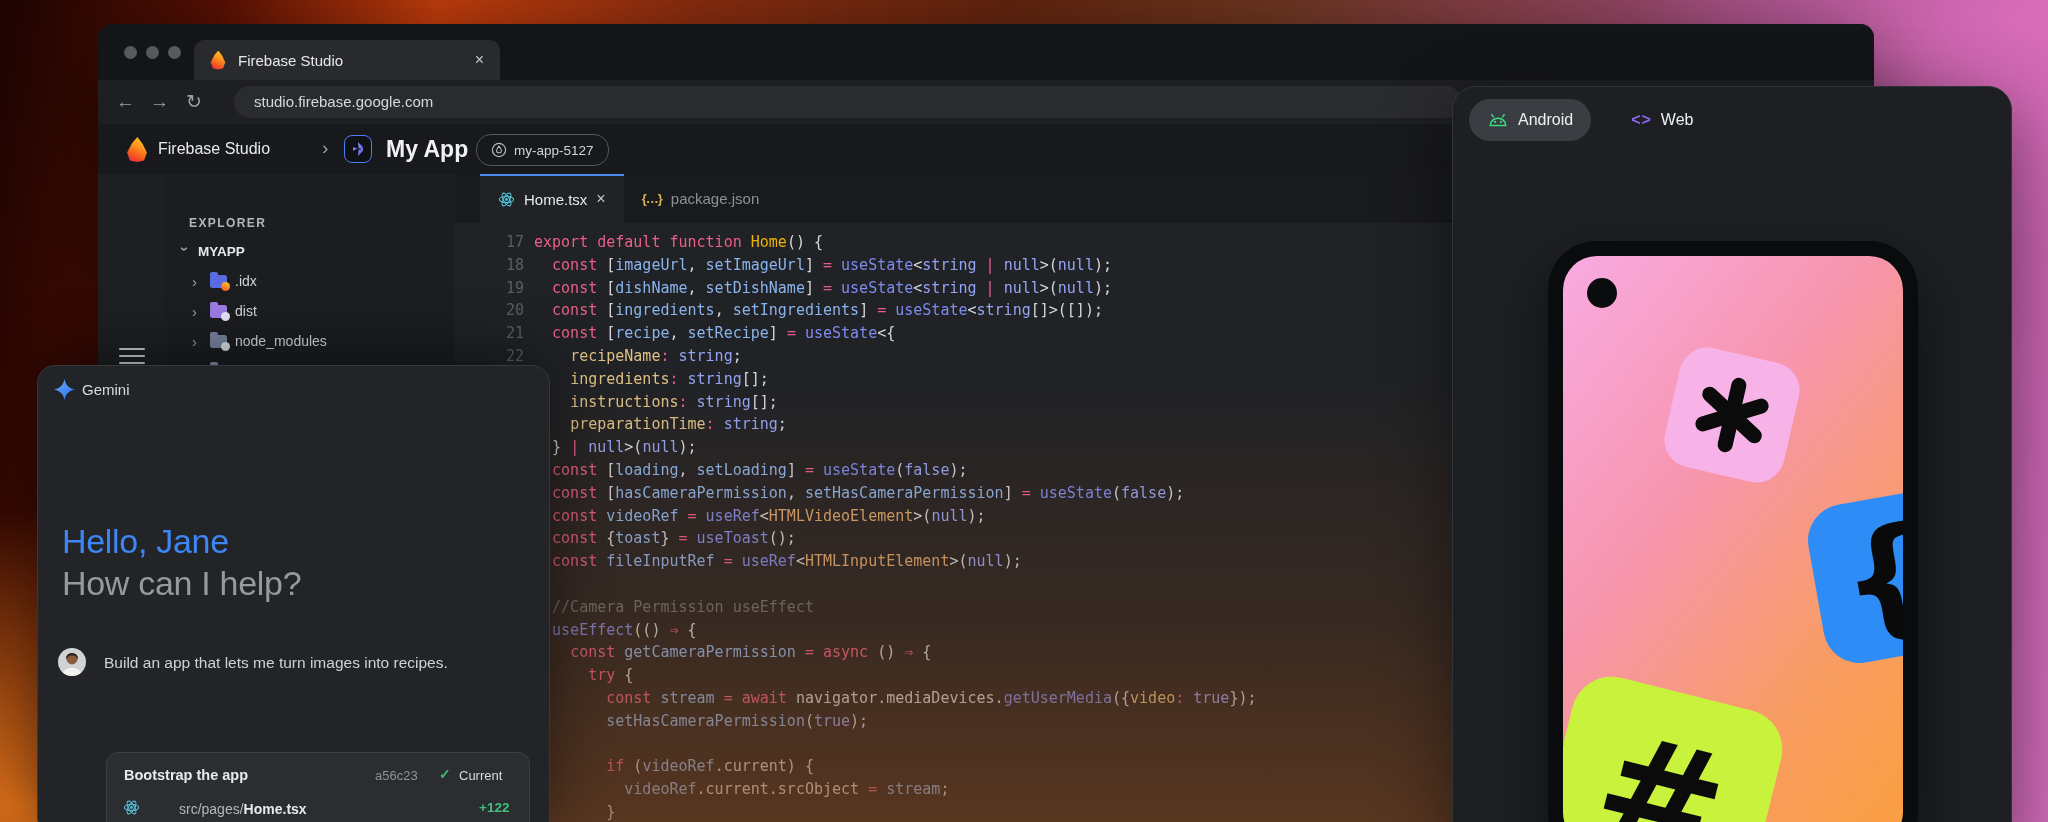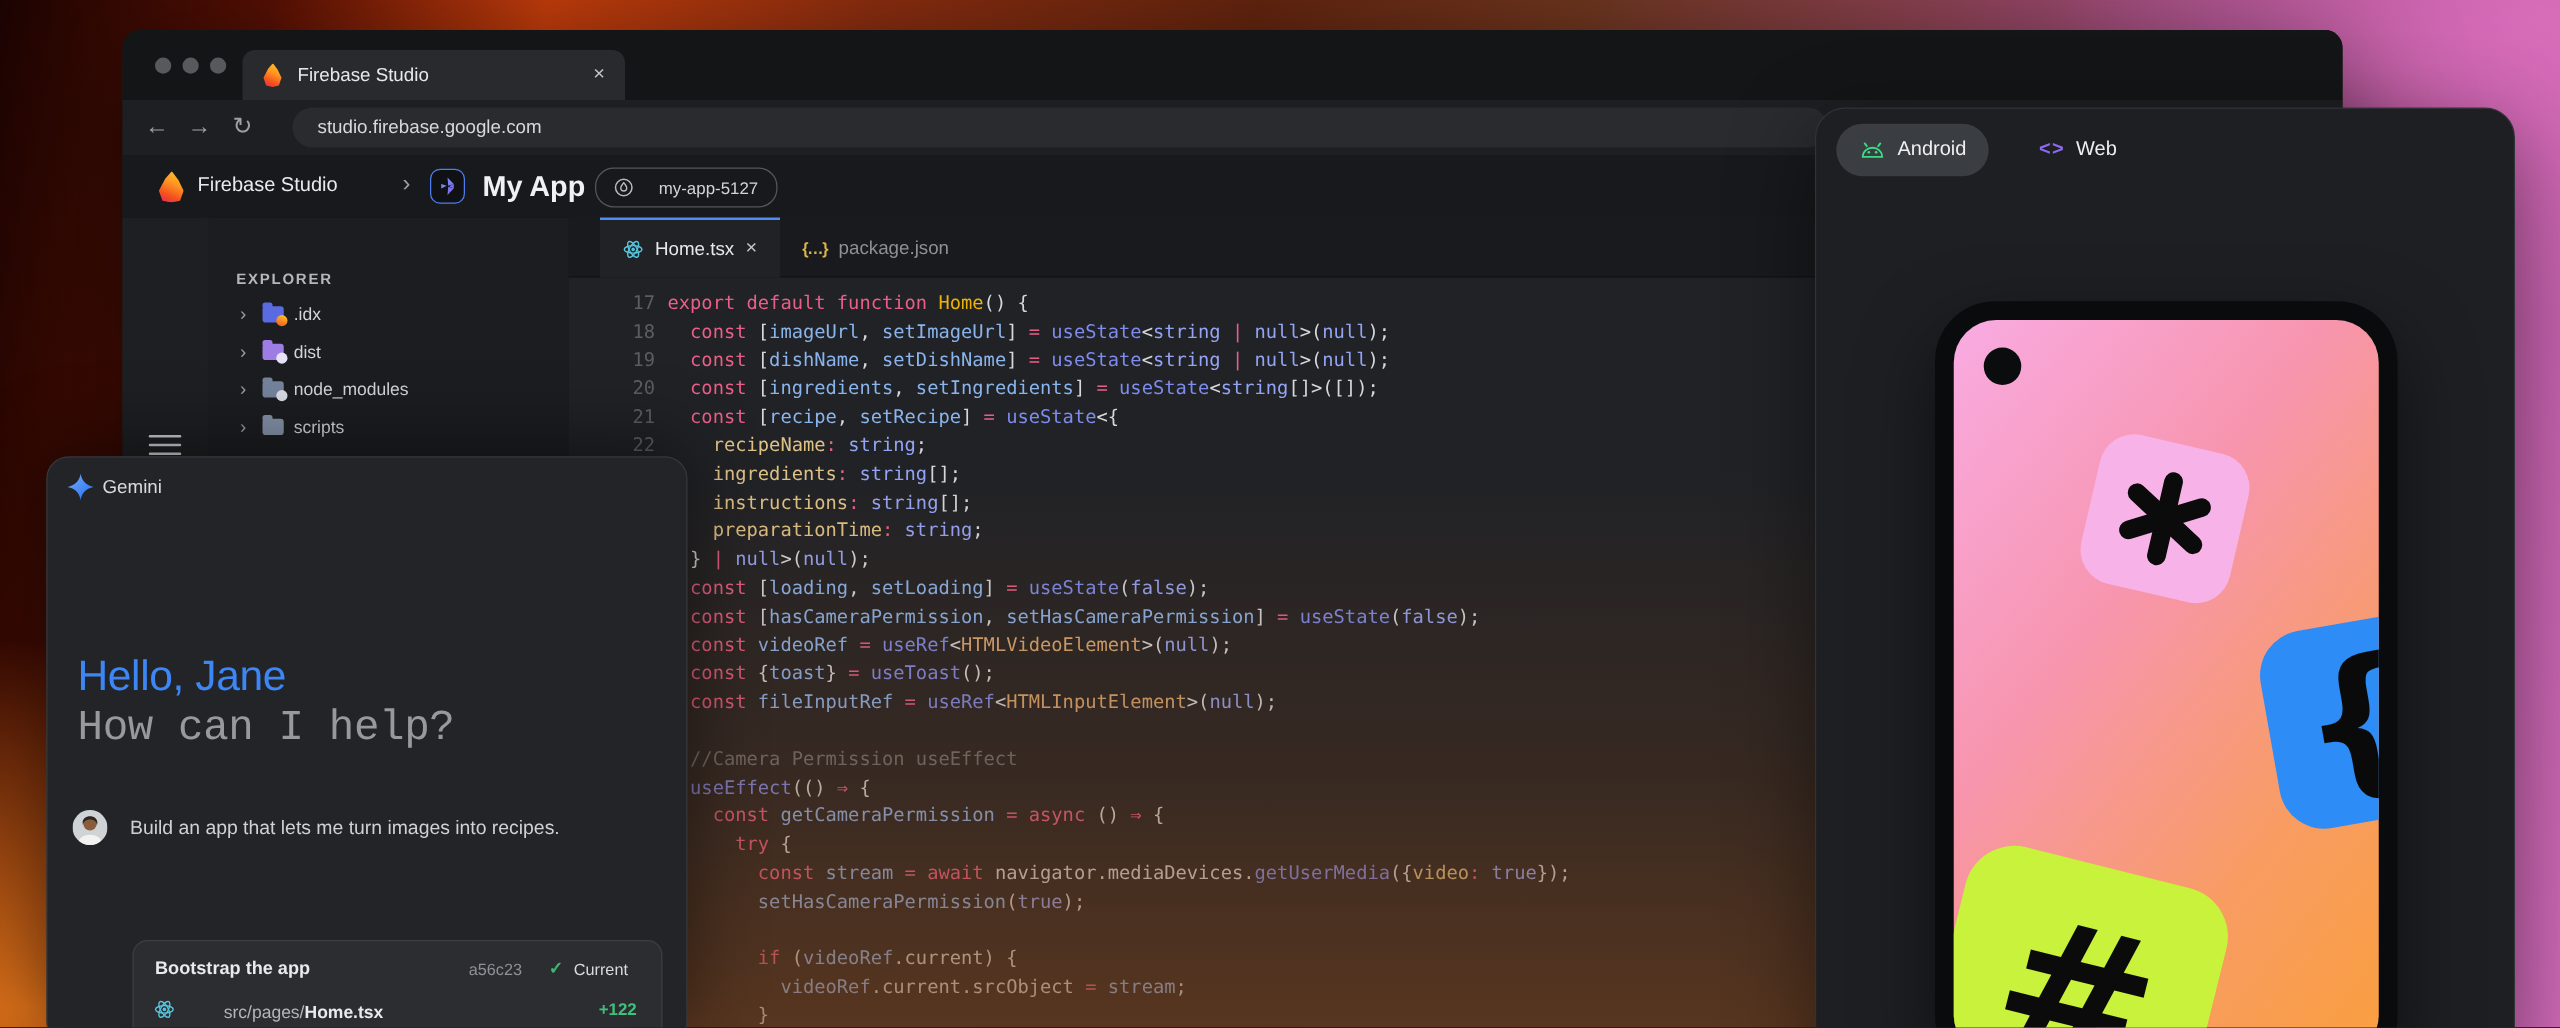--- a/index.html
+++ b/index.html
@@ -29,21 +29,21 @@
   #appheader{left:0;top:100px;width:1776px;height:50px;background:#18191c;border-bottom:1px solid #0c0d0e;}
   .flame{display:inline-block;background:linear-gradient(205deg,#ffcb2b 0%,#ff9622 40%,#f4511e 72%,#e91e63 100%);
     clip-path:polygon(52% 0%,76% 28%,95% 62%,82% 94%,50% 100%,18% 94%,5% 62%,28% 24%);}
   #brand-flame{left:28px;top:13px;width:22px;height:25px;}
   #brand-name{left:60px;top:0;height:50px;line-height:50px;color:#e8eaec;font-size:16px;font-weight:500;}
   #brand-sep{left:224px;top:0;height:50px;line-height:48px;color:#9aa0a6;font-size:19px;}
   #studio-icon{left:246px;top:11px;width:28px;height:28px;border:1.5px solid #4d7df2;border-radius:8px;
     background:#101115;box-sizing:border-box;display:flex;align-items:center;justify-content:center;}
   #app-name{left:288px;top:0;height:50px;line-height:50px;color:#f0f1f3;font-size:23px;font-weight:700;}
   #ws-pill{left:378px;top:10px;height:30px;border:1px solid #53565b;border-radius:15px;
-    display:flex;align-items:center;gap:20px;padding:0 14px;color:#d2d5d8;font-size:13.5px;}
+    display:flex;align-items:center;gap:7px;padding:0 14px;color:#d2d5d8;font-size:13.5px;}
 
   
   #activitybar{left:0;top:150px;width:68px;height:648px;background:#1d1f22;border-right:1px solid #2a2c2f;}
   .hamb{left:21px;top:174px;width:26px;}
   .hamb div{height:2px;background:#cdd0d4;border-radius:1px;margin-bottom:5px;}
   #files-active-bar{left:0;top:214px;width:3px;height:48px;background:#4e8cf2;border-radius:0 2px 2px 0;}
   .files-icon{left:20px;top:224px;width:30px;height:32px;}
   .files-icon .r1{position:absolute;left:9px;top:0;width:17px;height:22px;border:2px solid #dfe2e5;border-radius:3px;}
   .files-icon .r2{position:absolute;left:0;top:7px;width:17px;height:22px;border:2px solid #dfe2e5;border-radius:3px;background:#1d1f22;}
   .search-icon{left:20px;top:278px;width:26px;height:26px;}
@@ -80,21 +80,21 @@
   .tk-pr{color:#dec185;} .tk-cl{color:#d9a873;} .tk-cm{color:#6b7178;} .tk-cn{color:#eab308;} .tk-pl{color:#d4d7db;}
   #editor-fade{left:68px;top:350px;width:1708px;height:448px;pointer-events:none;
     background:linear-gradient(180deg,rgba(116,60,22,0) 0%,rgba(116,60,22,.28) 55%,rgba(134,70,26,.55) 100%);}
 
   
   #gemini{left:37px;top:365px;width:513px;height:470px;background:#222428;border:1px solid #35383c;
     border-radius:18px;box-shadow:0 -10px 60px rgba(0,0,0,.45);box-sizing:border-box;}
   #gem-head-label{left:44px;top:15px;color:#d8dbde;font-size:15px;}
   .gem-star{display:inline-block;}
   #gem-greet1{left:24px;top:156px;font-size:34px;font-weight:500;color:#3d86f5;letter-spacing:-.3px;}
-  #gem-greet2{left:24px;top:198px;font-size:34px;font-weight:500;color:#96999d;letter-spacing:-.3px;font-family:Liberation Mono, monospace;}
+  #gem-greet2{left:24px;top:198px;font-size:34px;font-weight:500;color:#96999d;letter-spacing:-.3px;}
   #gem-msgs{left:0;top:280px;width:513px;}
   .msg-row{position:relative;min-height:46px;}
   .msg-ico{position:absolute;left:20px;top:2px;}
   .msg-txt{position:absolute;left:66px;top:8px;color:#ced1d5;font-size:15.5px;}
   #task-card{left:68px;top:386px;width:424px;height:110px;background:#2b2d31;border:1px solid #3c3f44;border-radius:12px;box-sizing:border-box;}
   #tc-title{left:17px;top:14px;color:#e8eaed;font-size:14.5px;font-weight:700;}
   #tc-commit{left:268px;top:15px;color:#8d9298;font-size:13px;}
   #tc-check{left:332px;top:13px;color:#3cb96d;font-size:14px;font-weight:700;}
   #tc-status{left:352px;top:15px;color:#d8dadd;font-size:13px;}
   #tc-file-ico{left:16px;top:46px;}
@@ -188,20 +188,24 @@
         </div>
       <div class="search-icon abs">
           <div class="lens"></div>
           <div class="stem"></div>
         </div>
     </div>
 
     <div id="explorer" class="abs">
       <div id="explorer-title" class="abs">EXPLORER</div>
       <div id="tree" class="abs">
+        <div class="tree-row tree-root">
+          <span class="tchev down">›</span>
+          <span>MYAPP</span>
+        </div>
         <div id="tree-items">
             <div class="tree-row tree-item">
               <span class="tchev">›</span>
               <span class="folder f-idx">
                 <span class="badge"></span>
               </span>
               <span>.idx</span>
             </div>
             <div class="tree-row tree-item">
               <span class="tchev">›</span>

